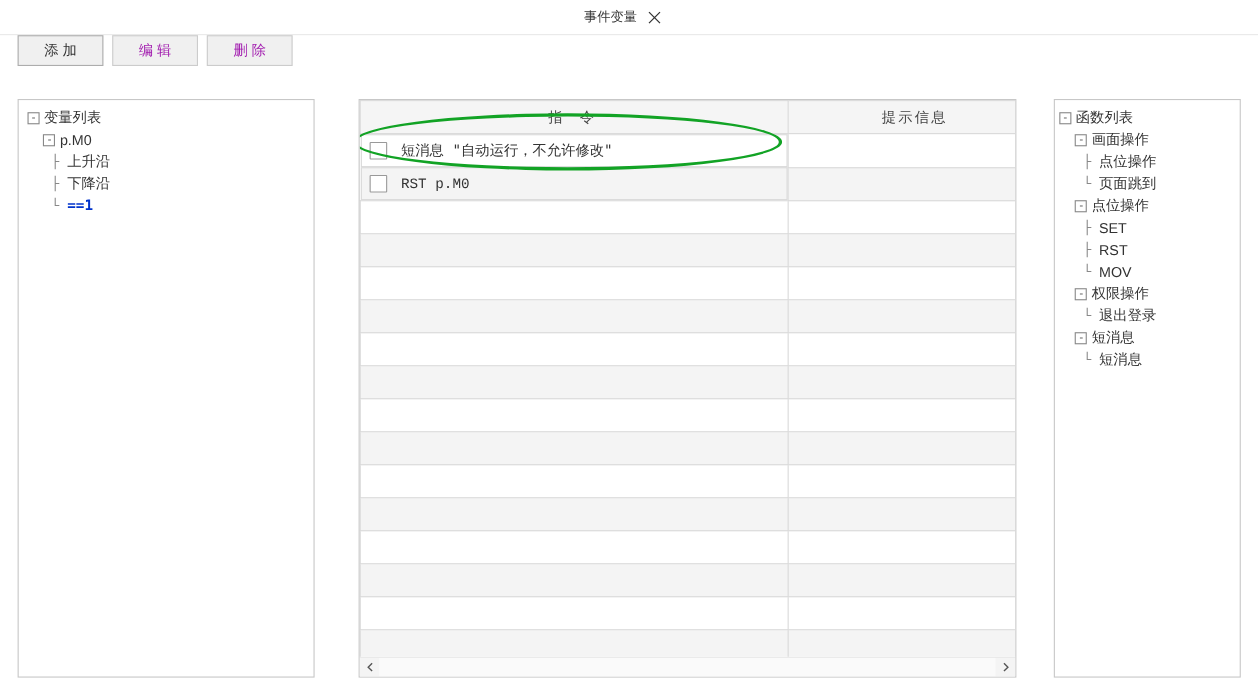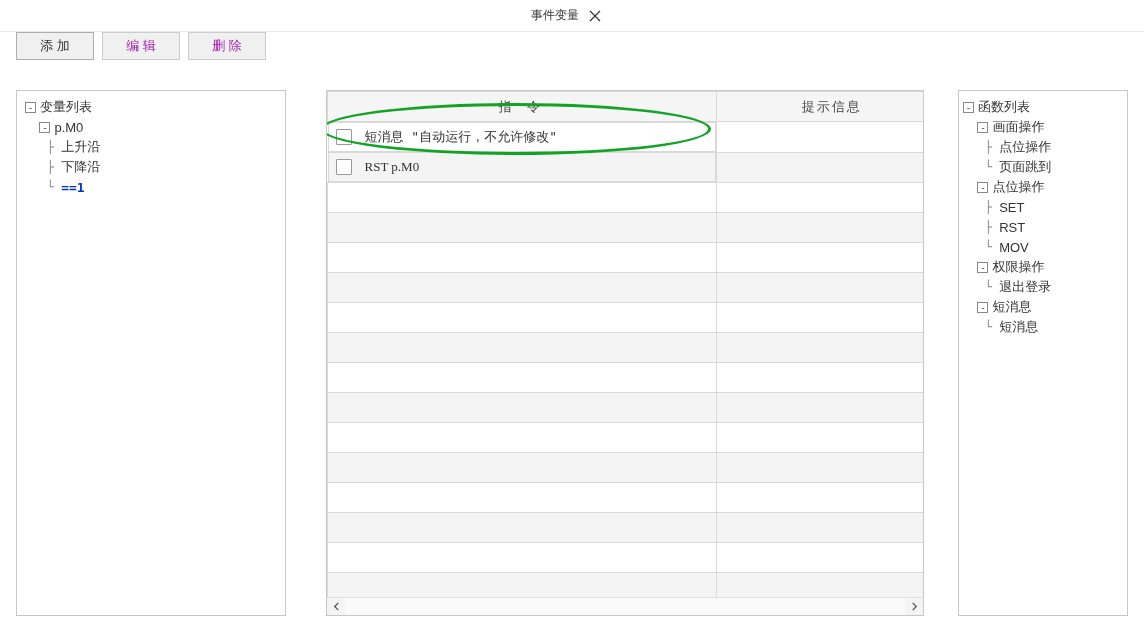--- a/index.html
+++ b/index.html
@@ -112,21 +112,21 @@
   .tbl td.cmdcell .cb-wrap {
     width: 30px; height: 100%;
     display: flex; align-items: center; justify-content: center;
   }
   .tbl td.cmdcell .cb {
     width: 16px; height: 16px;
     border: 1px solid #999; background: #fff; border-radius: 1px;
     cursor: pointer;
   }
   .tbl td.cmdcell .txt { padding: 0 6px; font-family: "Microsoft YaHei", Consolas, monospace; font-size: 13px; }
-  .tbl td.cmdcell.mono .txt { font-family: Liberation Serif, serif; }
+  .tbl td.cmdcell.mono .txt { font-family: Liberation Mono, monospace; }
   .tbl td.empty { color: transparent; }
 
   
   .hscroll {
     height: 18px;
     display: flex;
     align-items: stretch;
     border-top: 1px solid #e0e0e0;
     background: #fdfdfd;
   }

